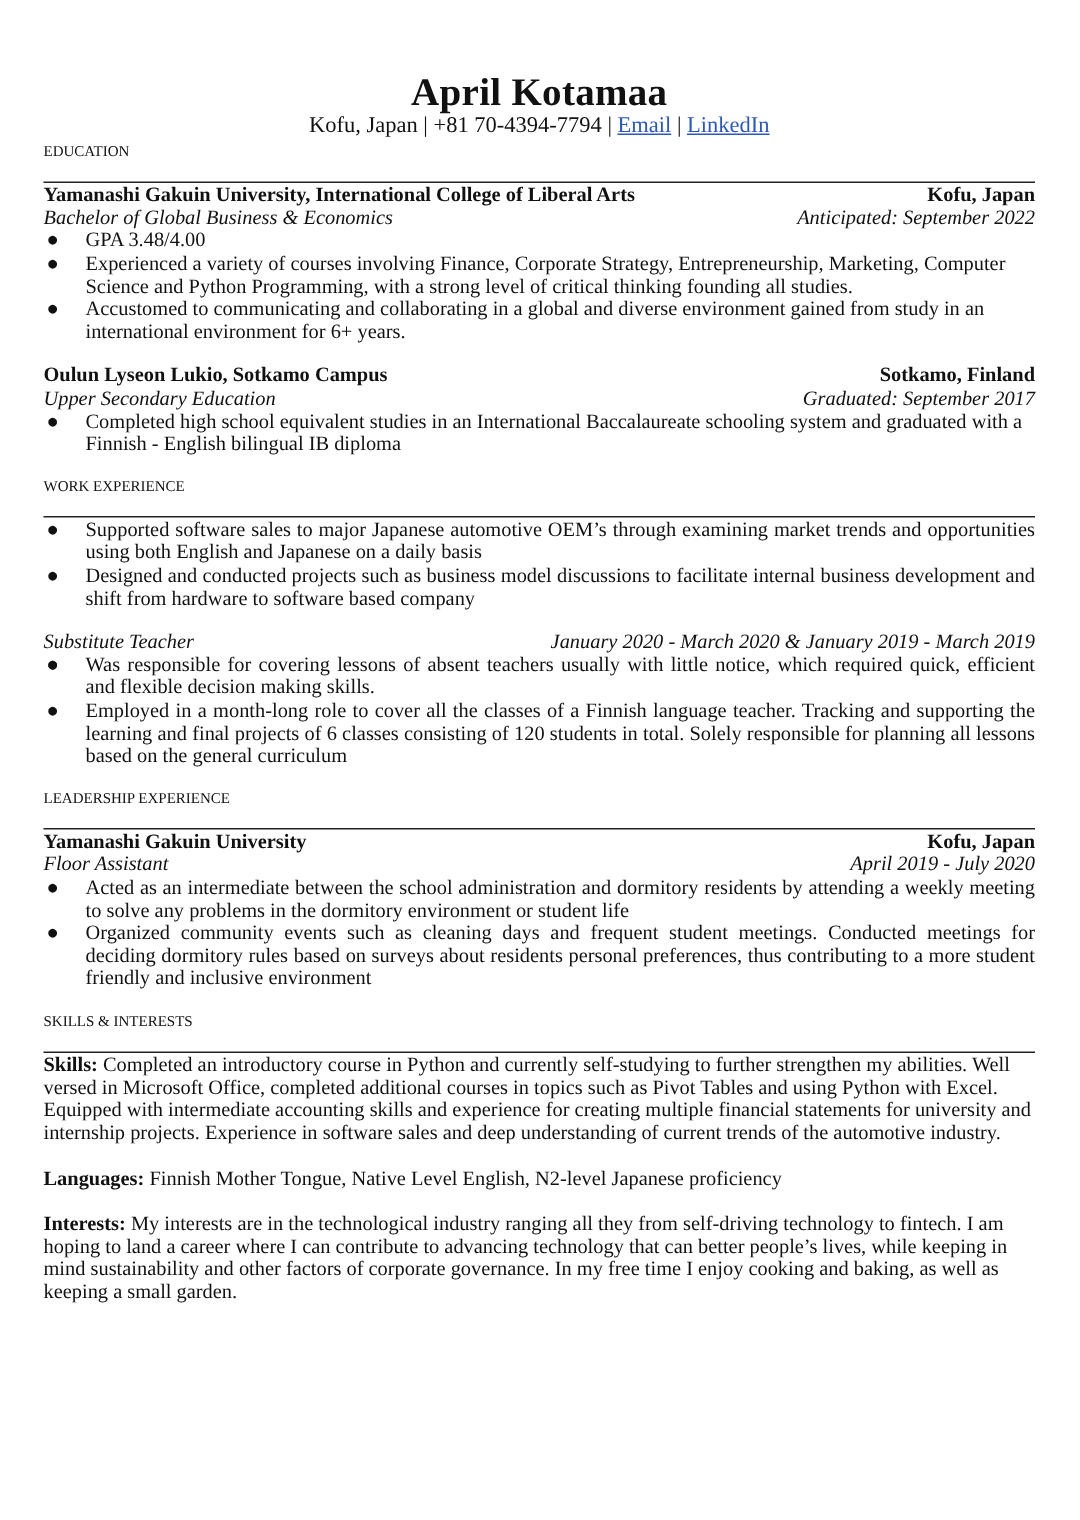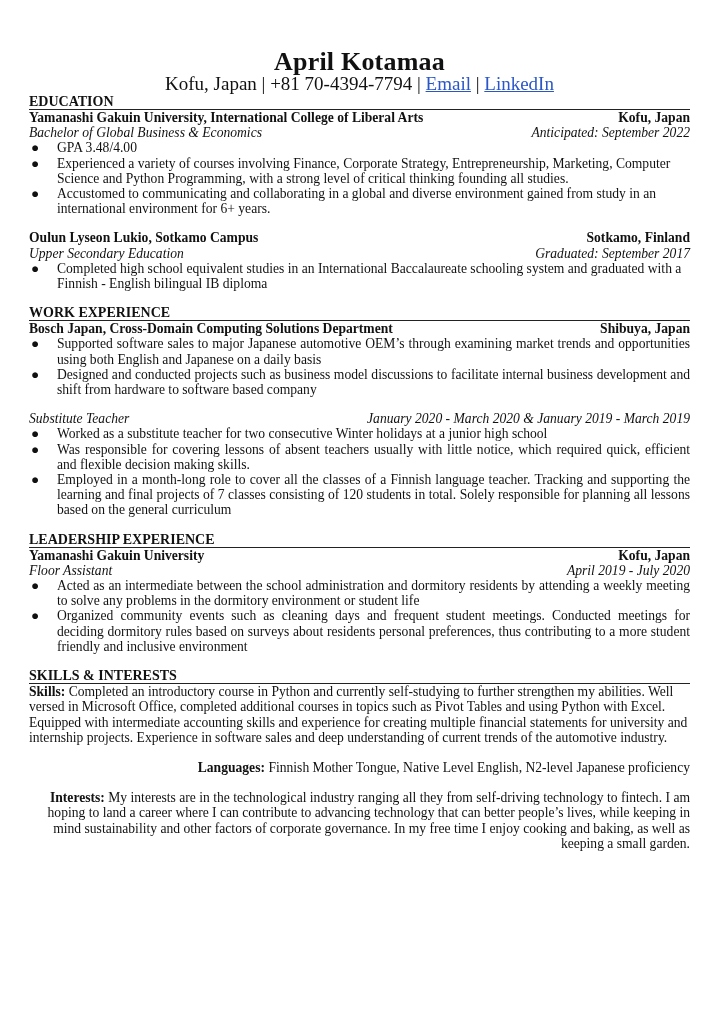--- a/index.html
+++ b/index.html
@@ -8,38 +8,38 @@
     font-family: "Liberation Serif", "DejaVu Serif", serif;
     color: #111111;
     font-size: 13.6px;
     line-height: 15.2px;
   }
   .page { position: relative; padding: 0 30px 0 29px; }
   .name {
     text-align: center; font-weight: bold; font-size: 26px; line-height: 28px;
     margin-top: 48px; letter-spacing: 0.2px;
   }
-  .contact { text-align: center; font-size: 19px; line-height: 16px; margin-top: 0px; }
+  .contact { text-align: center; font-size: 15px; line-height: 16px; margin-top: 0px; }
   .contact a { color: #2a56c6; text-decoration: underline; }
   .section { margin-top: 0; }
   .section-title {
-    font-weight: bold; font-size: 14px; line-height: 15px;
-    border-bottom: 1.5px solid #222; padding-bottom: 0px; margin-bottom: 0px;
+    font-weight: normal; font-size: 10px; line-height: 15px;
+    border-bottom: 1.5px solid #222; padding-bottom: 12px; margin-bottom: 0px;
   }
   .row { display: flex; justify-content: space-between; }
   .bold { font-weight: bold; }
   .ital { font-style: italic; }
   ul { margin: 0; padding: 0; list-style: none; }
   li { position: relative; padding-left: 28px; }
   li .bullet { position: absolute; left: 2px; top: 0; }
   .justify { text-align: justify; }
   .gap-entry { margin-top: 14px; font-family: Liberation Serif, serif; }
   .gap-section { margin-top: 14px; }
   .para { margin-top: 0; }
-  .para-gap { margin-top: 15px; text-align: right; }
+  .para-gap { margin-top: 15px; }
 </style>
 </head>
 <body>
 
 <div class="page">
 
   <div class="name">April Kotamaa</div>
   <div class="contact">
     <span>Kofu, Japan | +81 70-4394-7794 | </span><a href="#">Email</a><span> | </span><a href="#">LinkedIn</a>
   </div>
@@ -75,39 +75,35 @@
       <ul>
         <li><span class="bullet">●</span><span>Completed high school equivalent studies in an International Baccalaureate schooling system and graduated with a Finnish - English bilingual IB diploma</span></li>
       </ul>
     </div>
   </div>
 
   <div class="section gap-section">
     <div class="section-title">WORK EXPERIENCE</div>
 
     <div>
-      <div class="row">
-        <span class="bold">Bosch Japan, Cross-Domain Computing Solutions Department</span>
-        <span class="bold">Shibuya, Japan</span>
-      </div>
       <ul>
         <li class="justify"><span class="bullet">●</span><span>Supported software sales to major Japanese automotive OEM’s through examining market trends and opportunities using both English and Japanese on a daily basis</span></li>
         <li class="justify"><span class="bullet">●</span><span>Designed and conducted projects such as business model discussions to facilitate internal business development and shift from hardware to software based company</span></li>
       </ul>
     </div>
 
     <div class="gap-entry">
       <div class="row">
         <span class="ital">Substitute Teacher</span>
         <span class="ital">January 2020 - March 2020 &amp; January 2019 - March 2019</span>
       </div>
       <ul>
-        <li><span class="bullet">●</span><span>Worked as a substitute teacher for two consecutive Winter holidays at a junior high school</span></li>
+        <li><span class="bullet">●</span></li>
         <li class="justify"><span class="bullet">●</span><span>Was responsible for covering lessons of absent teachers usually with little notice, which required quick, efficient and flexible decision making skills.</span></li>
-        <li class="justify"><span class="bullet">●</span><span>Employed in a month-long role to cover all the classes of a Finnish language teacher. Tracking and supporting the learning and final projects of 7 classes consisting of 120 students in total. Solely responsible for planning all lessons based on the general curriculum</span></li>
+        <li class="justify"><span class="bullet">●</span><span>Employed in a month-long role to cover all the classes of a Finnish language teacher. Tracking and supporting the learning and final projects of 6 classes consisting of 120 students in total. Solely responsible for planning all lessons based on the general curriculum</span></li>
       </ul>
     </div>
   </div>
 
   <div class="section gap-section">
     <div class="section-title">LEADERSHIP EXPERIENCE</div>
     <div>
       <div class="row">
         <span class="bold">Yamanashi Gakuin University</span>
         <span class="bold">Kofu, Japan</span>

